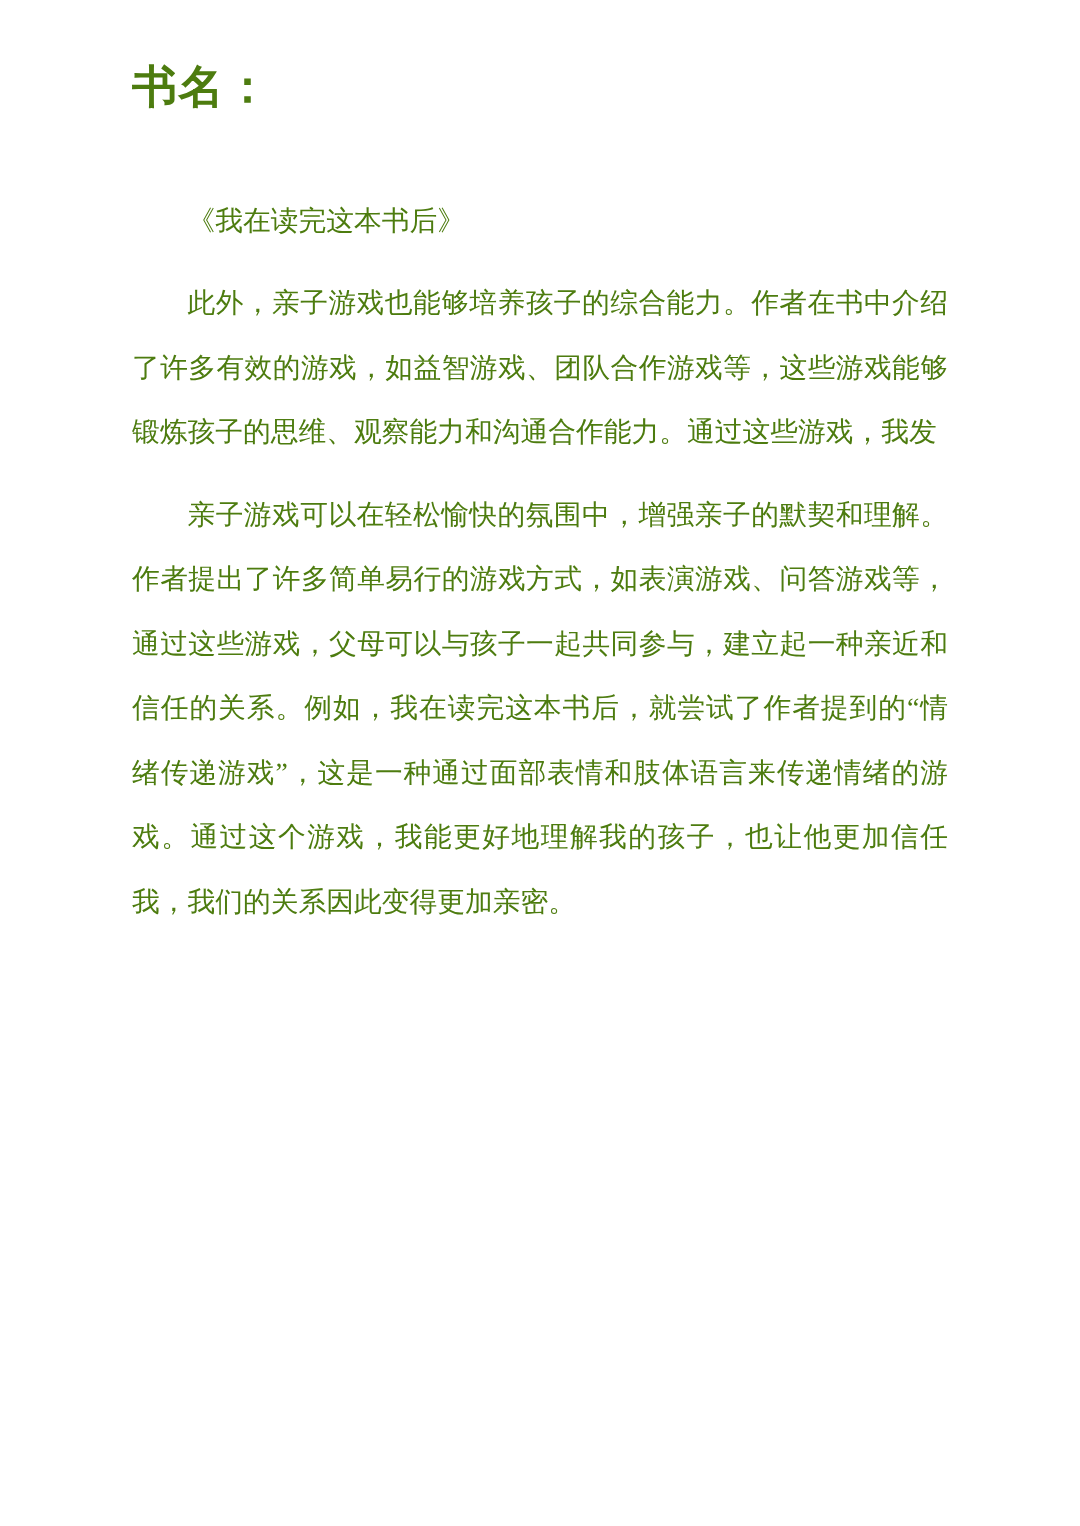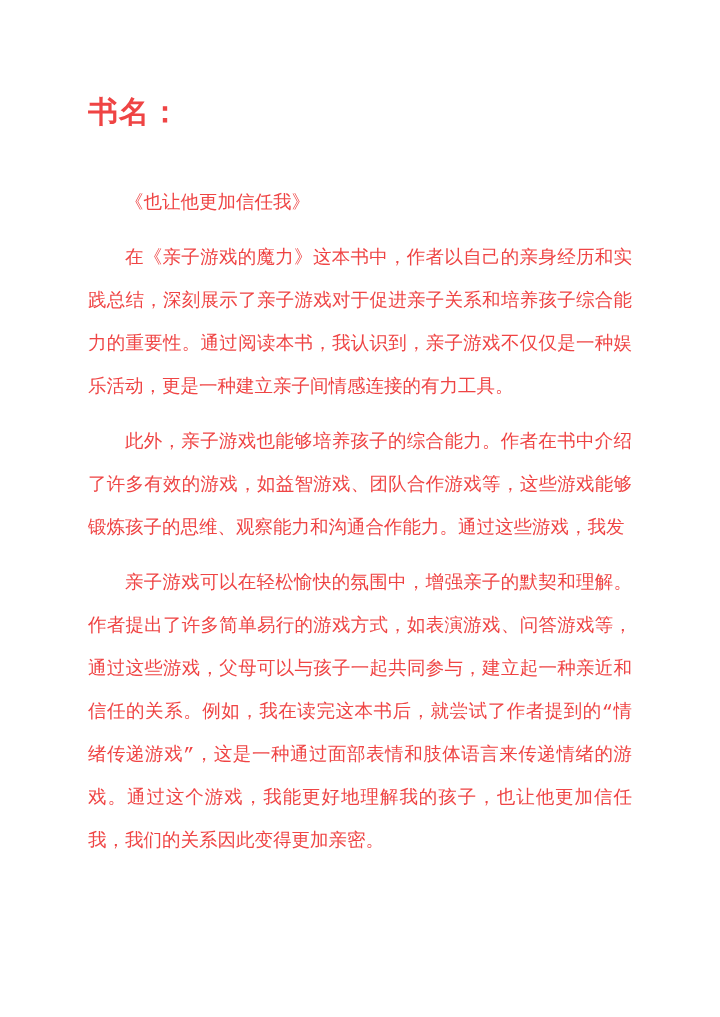--- a/index.html
+++ b/index.html
@@ -8,23 +8,23 @@
   html, body {
     background: #ffffff;
     width: 720px;
   }
 
   .page {
     position: relative;
     width: 720px;
     height: 1017px;
     background: #ffffff;
-    color: #ef4444;
-    font-family: Liberation Mono, monospace;
-    padding: 96px 88px 0 88px;
+    color: #4d7c0f;
+    font-family: Liberation Serif, serif;
+    padding: 41px 88px 0 88px;
     overflow: hidden;
   }
 
   .doc-heading {
     font-size: 30px;
     line-height: 36px;
     font-weight: bold;
     letter-spacing: 1px;
     margin-bottom: 50px;
   }
@@ -39,21 +39,20 @@
     word-break: break-all;
   }
 </style>
 </head>
 <body>
 
 <div class="page">
 
   <h1 class="doc-heading">书名：</h1>
 
-  <p class="book-title">《也让他更加信任我》</p>
+  <p class="book-title">《我在读完这本书后》</p>
 
-  <p class="body-para">在《亲子游戏的魔力》这本书中，作者以自己的亲身经历和实践总结，深刻展示了亲子游戏对于促进亲子关系和培养孩子综合能力的重要性。通过阅读本书，我认识到，亲子游戏不仅仅是一种娱乐活动，更是一种建立亲子间情感连接的有力工具。</p>
 
   <p class="body-para">此外，亲子游戏也能够培养孩子的综合能力。作者在书中介绍了许多有效的游戏，如益智游戏、团队合作游戏等，这些游戏能够锻炼孩子的思维、观察能力和沟通合作能力。通过这些游戏，我发</p>
 
   <p class="body-para">亲子游戏可以在轻松愉快的氛围中，增强亲子的默契和理解。作者提出了许多简单易行的游戏方式，如表演游戏、问答游戏等，通过这些游戏，父母可以与孩子一起共同参与，建立起一种亲近和信任的关系。例如，我在读完这本书后，就尝试了作者提到的“情绪传递游戏”，这是一种通过面部表情和肢体语言来传递情绪的游戏。通过这个游戏，我能更好地理解我的孩子，也让他更加信任我，我们的关系因此变得更加亲密。</p>
 
 </div>
 
 </body></html>

